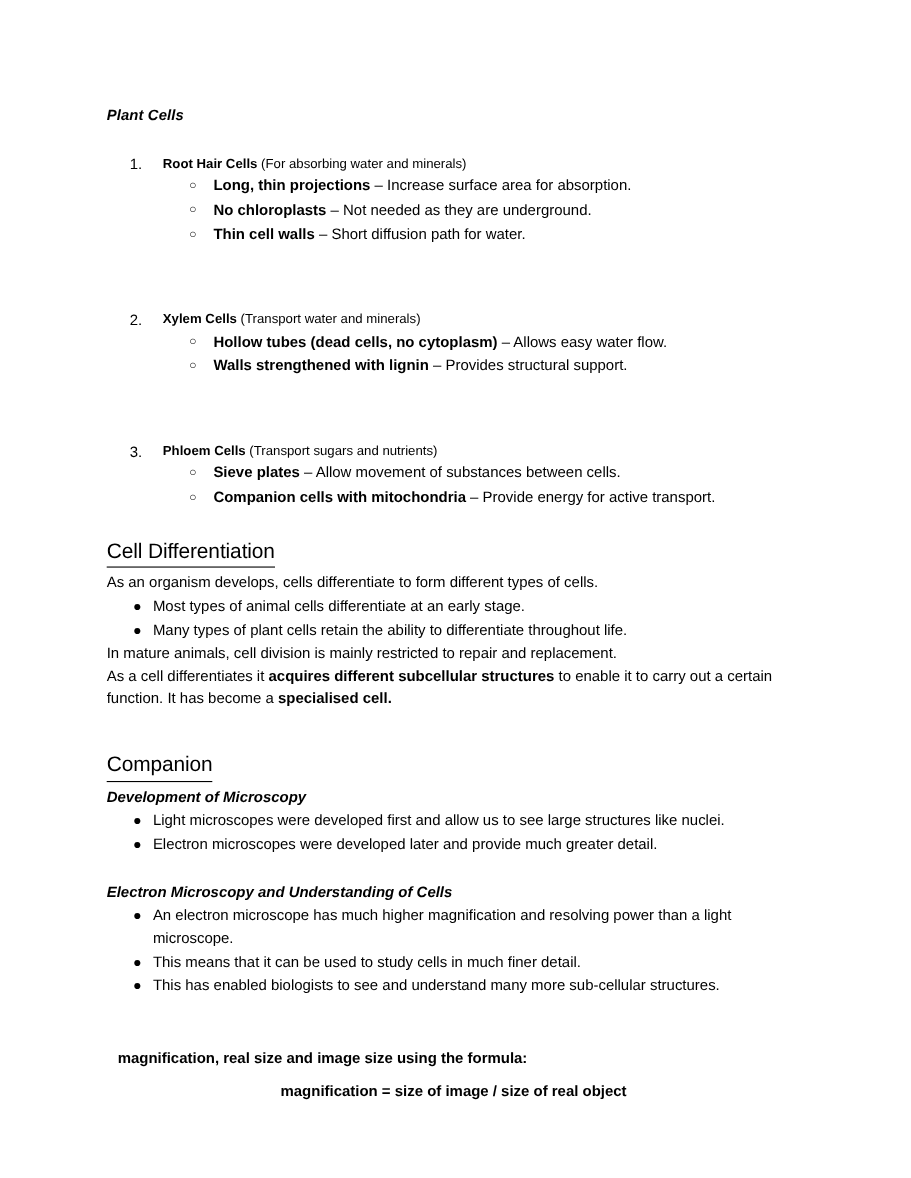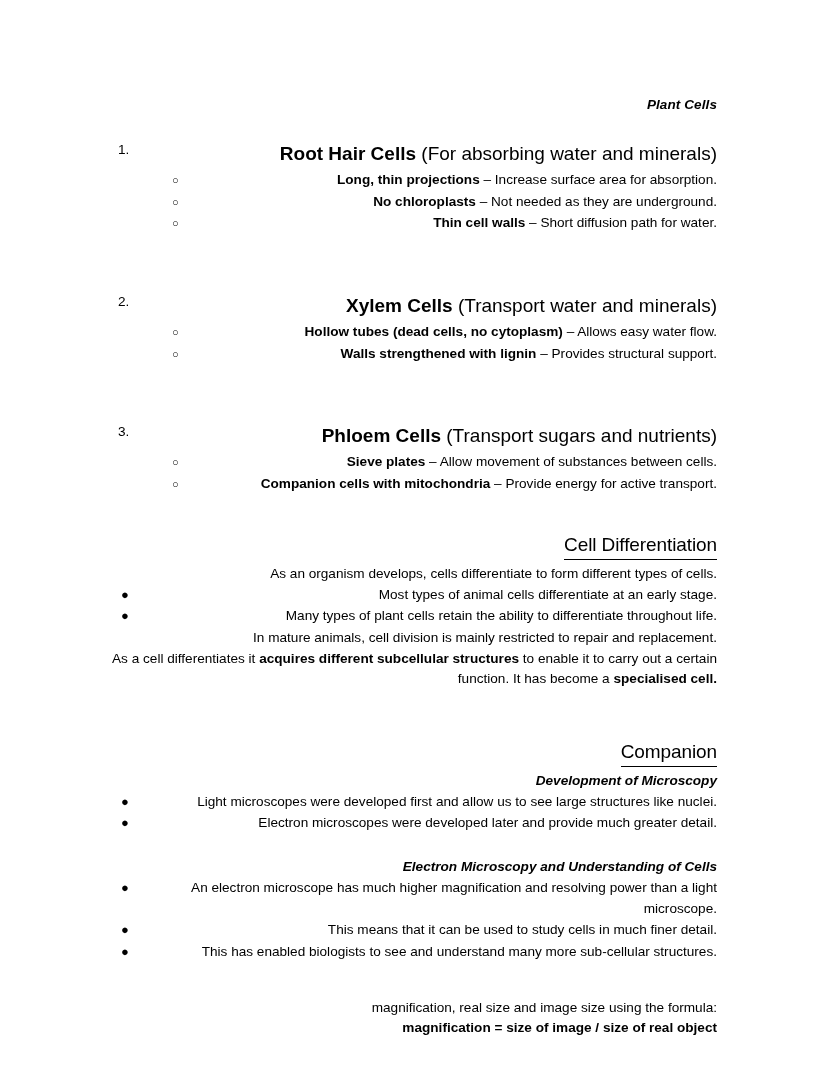--- a/index.html
+++ b/index.html
@@ -15,21 +15,20 @@
     color: #000000;
     overflow: hidden;
   }
 
   .page {
     position: absolute;
     left: 0; top: 0;
     width: 820px;
     height: 1071px;
     background: #ffffff;
-    text-align: right;
   }
 
   .content {
     position: absolute;
     left: 97px;
     top: 96px;
     width: 620px;
   }
 
   
@@ -39,21 +38,21 @@
     font-style: italic;
     line-height: 1.35;
     margin: 0 0 26px 0;
     letter-spacing: 0.1px;
   }
 
   .section-heading {
     font-size: 19px;
     font-weight: normal;
     line-height: 1.3;
-    margin: 16px 0 4px 0;
+    margin: 4px 0 4px 0;
     display: inline-block;
     border-bottom: 1.4px solid #000;
     padding-bottom: 1px;
     letter-spacing: -0.1px;
   }
   .section-heading-wrap { margin: 0; padding: 0; }
 
   .sub-heading {
     font-size: 13.6px;
     font-weight: bold;
@@ -65,21 +64,22 @@
   
   .para {
     font-size: 13.6px;
     line-height: 1.52;
     margin: 0;
   }
 
   .formula-intro {
     font-size: 13.6px;
     line-height: 1.52;
-    margin: 0;
+    margin: 10px;
+    font-weight: bold;
   }
   .formula-line {
     font-size: 13.6px;
     line-height: 1.52;
     margin: 0;
     padding-left: 158px;
     font-weight: bold;
   }
 
   
@@ -95,21 +95,21 @@
   }
   ol.num-list > li:last-child { margin-bottom: 0; }
   ol.num-list > li > .num-marker {
     position: absolute;
     left: 21px;
     top: 0;
     font-size: 13.6px;
     line-height: 1.52;
   }
   .item-title {
-    font-size: 19px;
+    font-size: 12px;
     line-height: 1.52;
   }
   .item-title .strong { font-weight: bold; }
 
   
   ul.circle-list {
     list-style: none;
     margin: 1px 0 0 0;
     padding: 0;
   }

